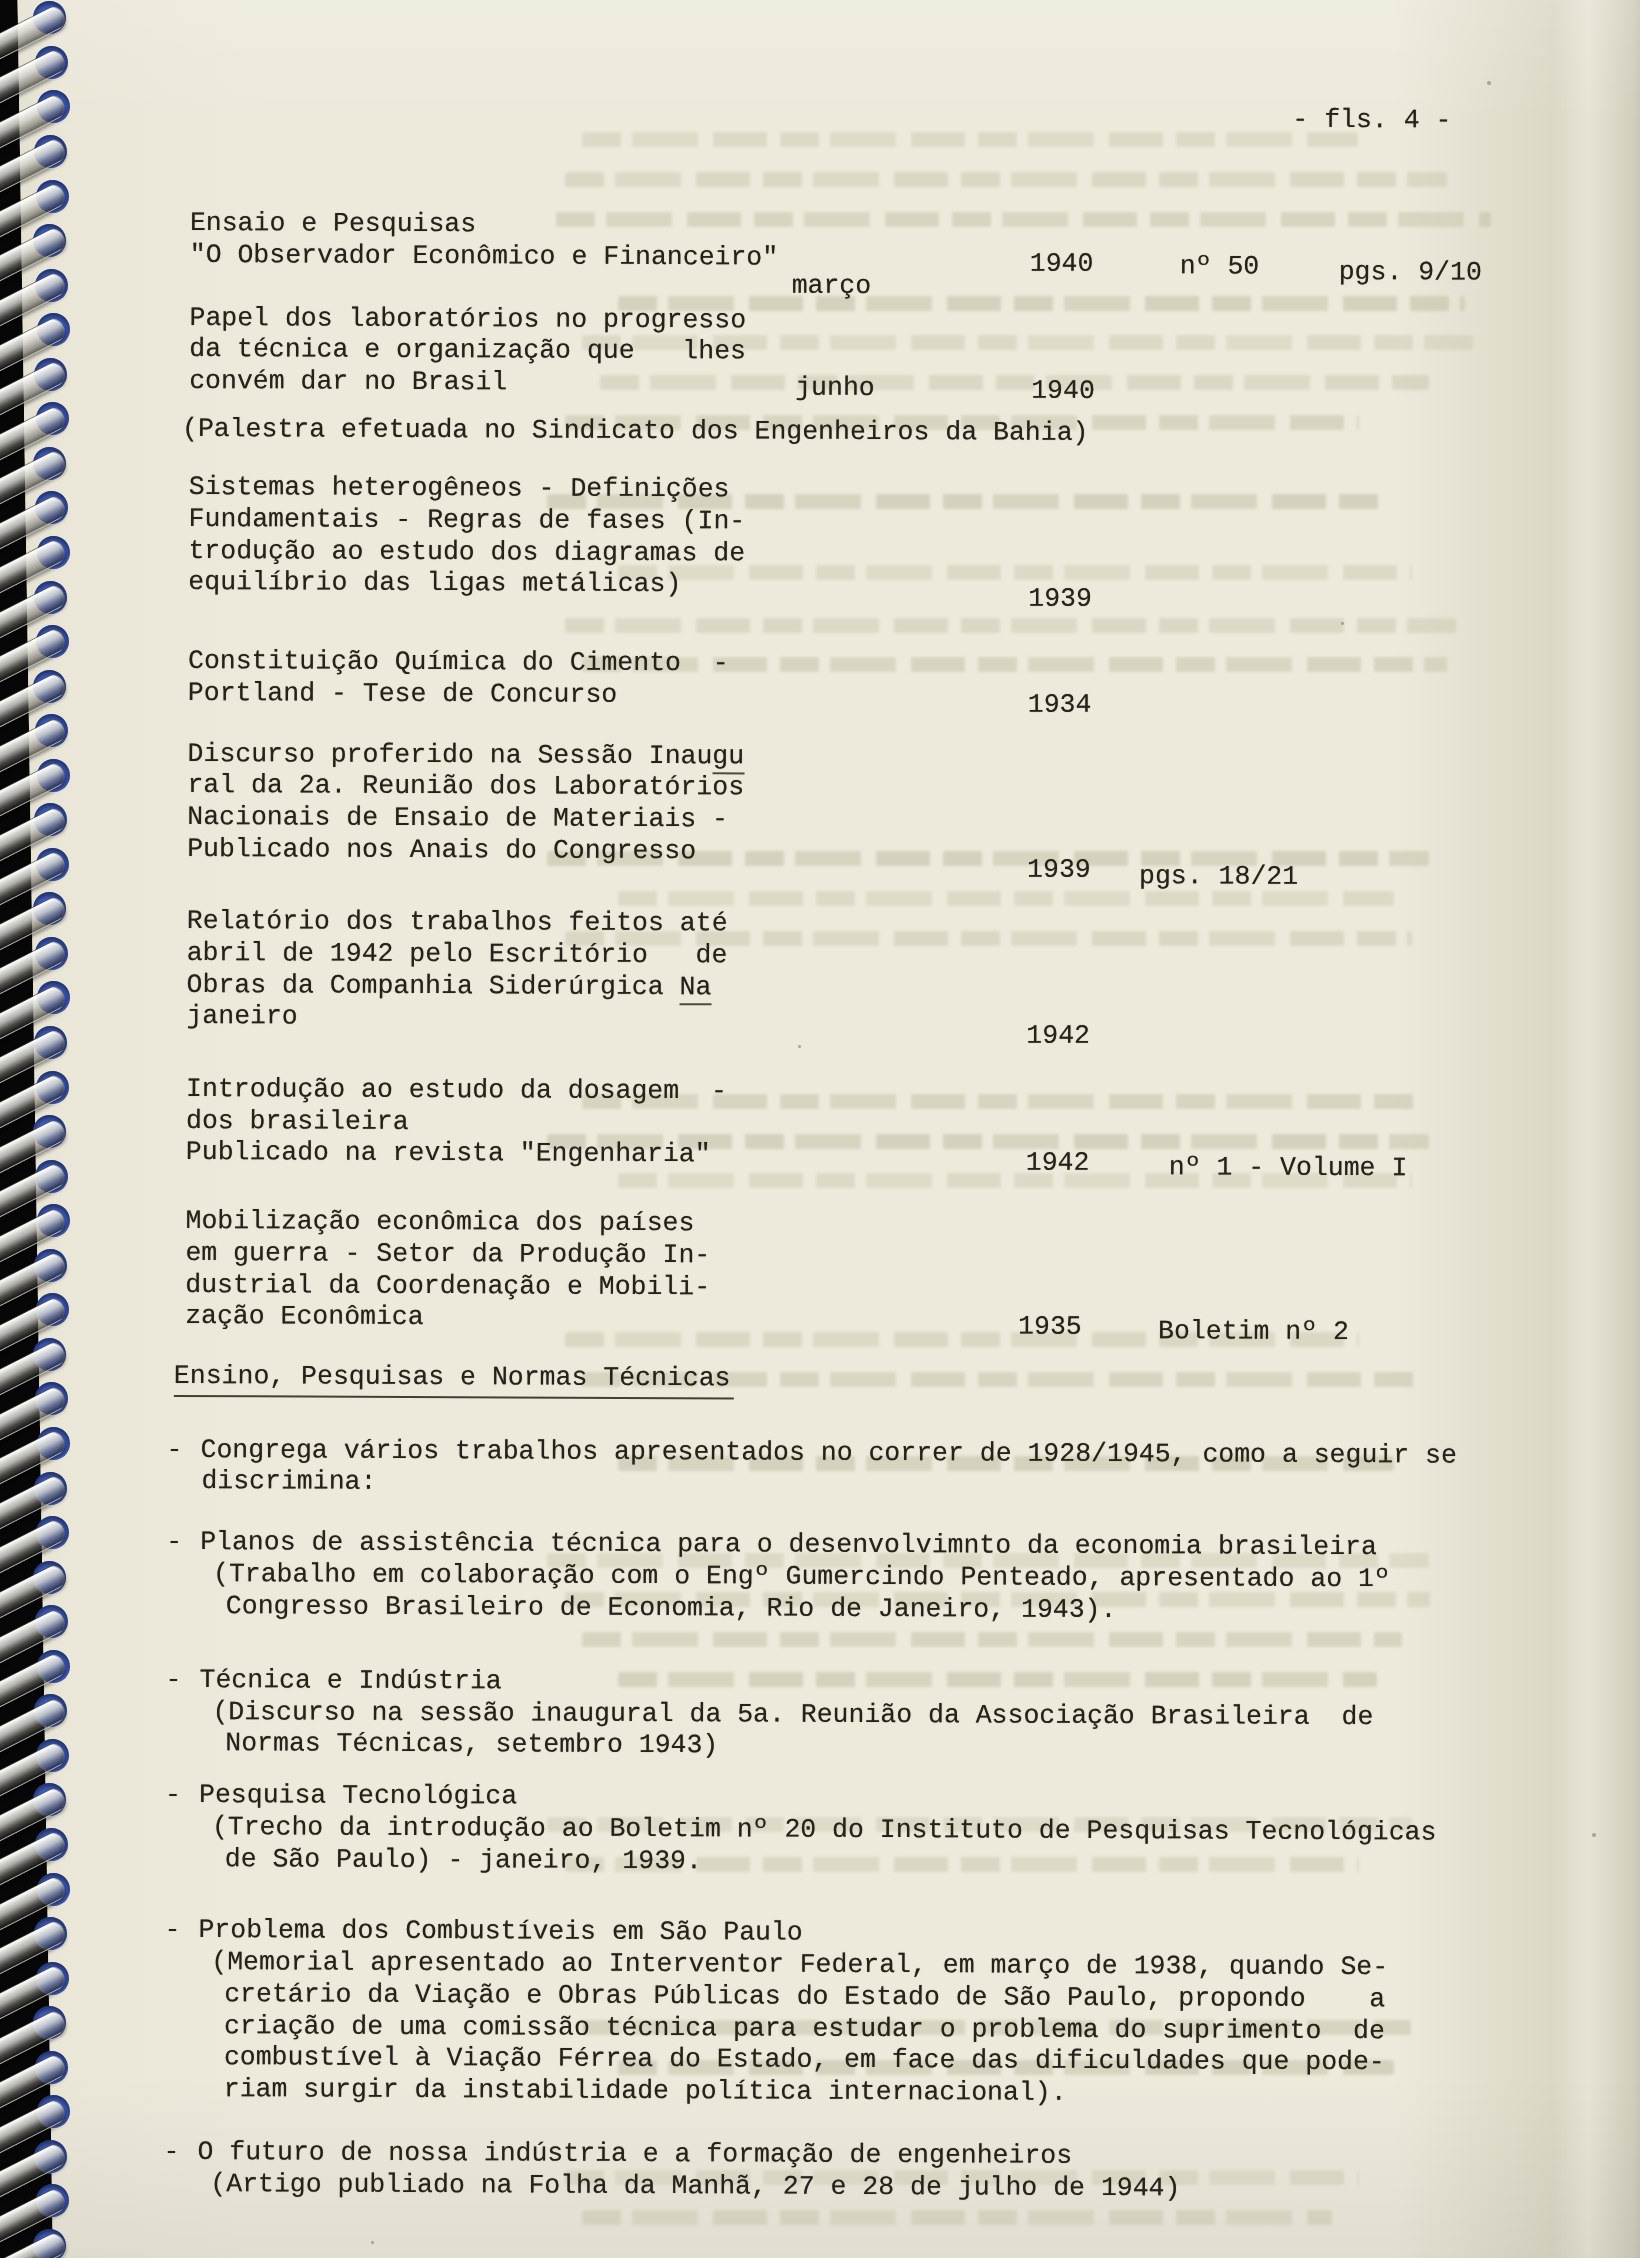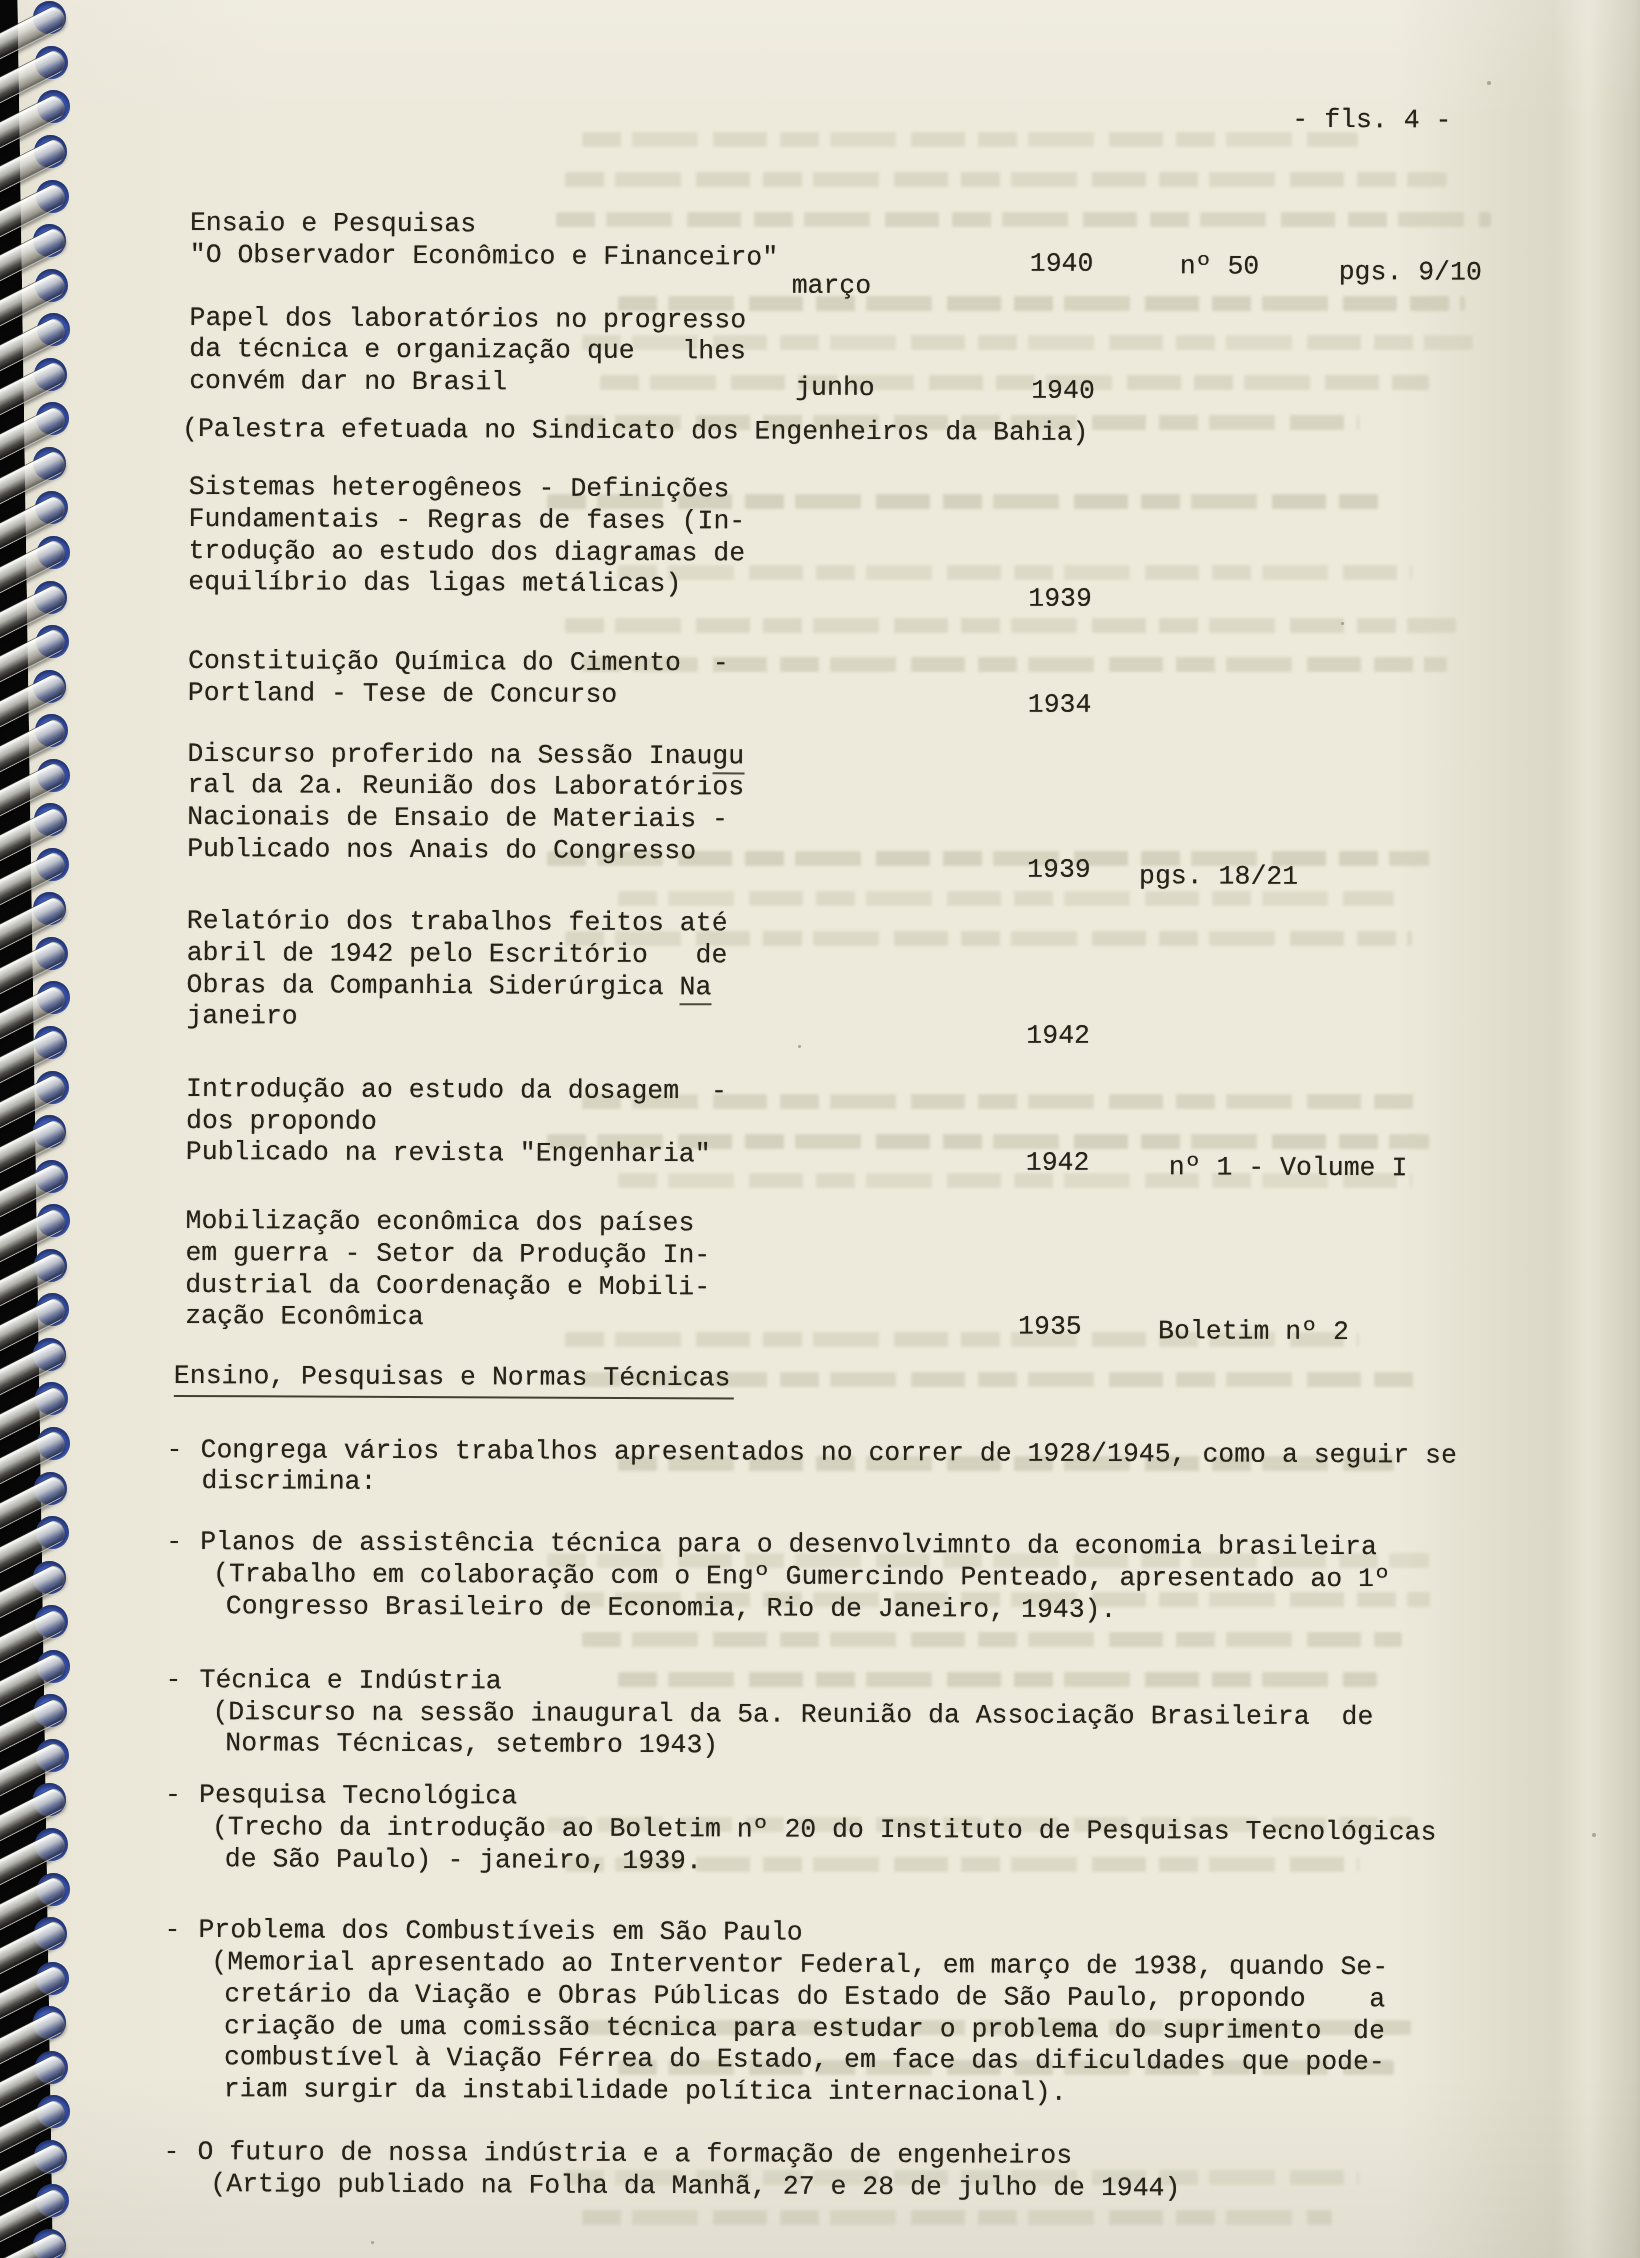--- a/index.html
+++ b/index.html
@@ -136,21 +136,21 @@
       </div>
       <div>
         <div class="tline" style="left: 190px; top: 905px;">Relatório dos trabalhos feitos até</div>
         <div class="tline" style="left: 190px; top: 937px;">abril de 1942 pelo Escritório   de</div>
         <div class="tline" style="left: 190px; top: 969px;"><span>Obras da Companhia Siderúrgica </span><span class="ul">Na</span></div>
         <div class="tline" style="left: 190px; top: 1000px;">janeiro</div>
         <div class="tline" style="left: 1030px; top: 1016px;">1942</div>
       </div>
       <div>
         <div class="tline" style="left: 190px; top: 1073px;">Introdução ao estudo da dosagem  -</div>
-        <div class="tline" style="left: 190px; top: 1105px;">dos propondo</div>
+        <div class="tline" style="left: 190px; top: 1105px;">dos brasileira</div>
         <div class="tline" style="left: 190px; top: 1136px;">Publicado na revista "Engenharia"</div>
         <div class="tline" style="left: 1030px; top: 1143px;">1942</div>
         <div class="tline" style="left: 1173px; top: 1147px;">nº 1 - Volume I</div>
       </div>
       <div>
         <div class="tline" style="left: 190px; top: 1205px;">Mobilização econômica dos países</div>
         <div class="tline" style="left: 190px; top: 1237px;">em guerra - Setor da Produção In-</div>
         <div class="tline" style="left: 190px; top: 1269px;">dustrial da Coordenação e Mobili-</div>
         <div class="tline" style="left: 190px; top: 1300px;">zação Econômica</div>
         <div class="tline" style="left: 1023px; top: 1307px;">1935</div>

